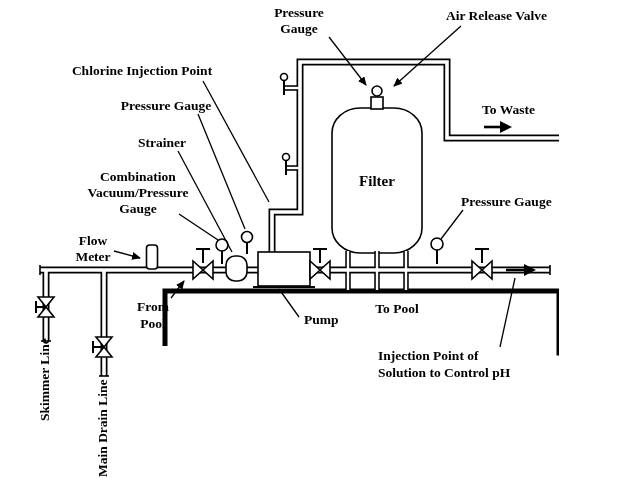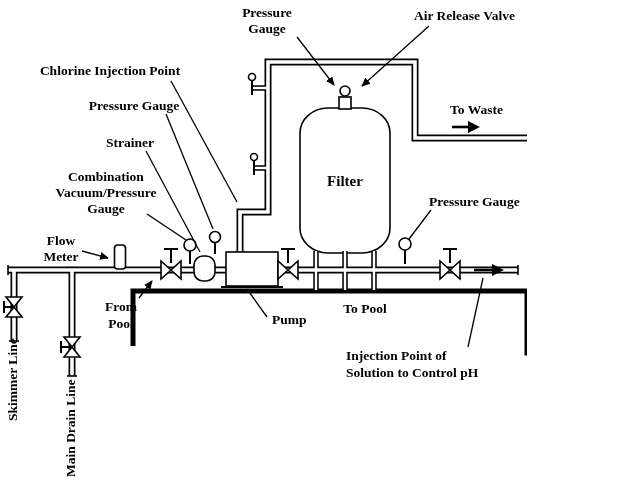--- a/index.html
+++ b/index.html
@@ -1,16 +1,16 @@
 <!DOCTYPE html>
 <html><head>
 <meta charset="utf-8">
 <style>
   html,body{margin:0;padding:0;background:#fff;}
-  .stage{width:527px;height:494px;position:relative;background:#fff;overflow:hidden;}
+  .stage{width:527px;height:494px;position:relative;background:#fff;overflow:hidden;padding-left:32px;}
   svg{display:block;}
   .pipe-o{stroke:#000;stroke-width:7;fill:none;stroke-linejoin:miter;}
   .pipe-i{stroke:#fff;stroke-width:3.6;fill:none;stroke-linejoin:miter;}
   .tpipe-o{stroke:#000;stroke-width:5.5;fill:none;}
   .tpipe-i{stroke:#fff;stroke-width:2.4;fill:none;}
   .thick{stroke:#000;stroke-width:5;fill:none;}
   .sym{fill:#fff;stroke:#000;stroke-width:1.6;}
   .stem{stroke:#000;stroke-width:2;fill:none;}
   .leader{stroke:#000;stroke-width:1.3;fill:none;}
   .cap{stroke:#000;stroke-width:1.6;fill:none;}

